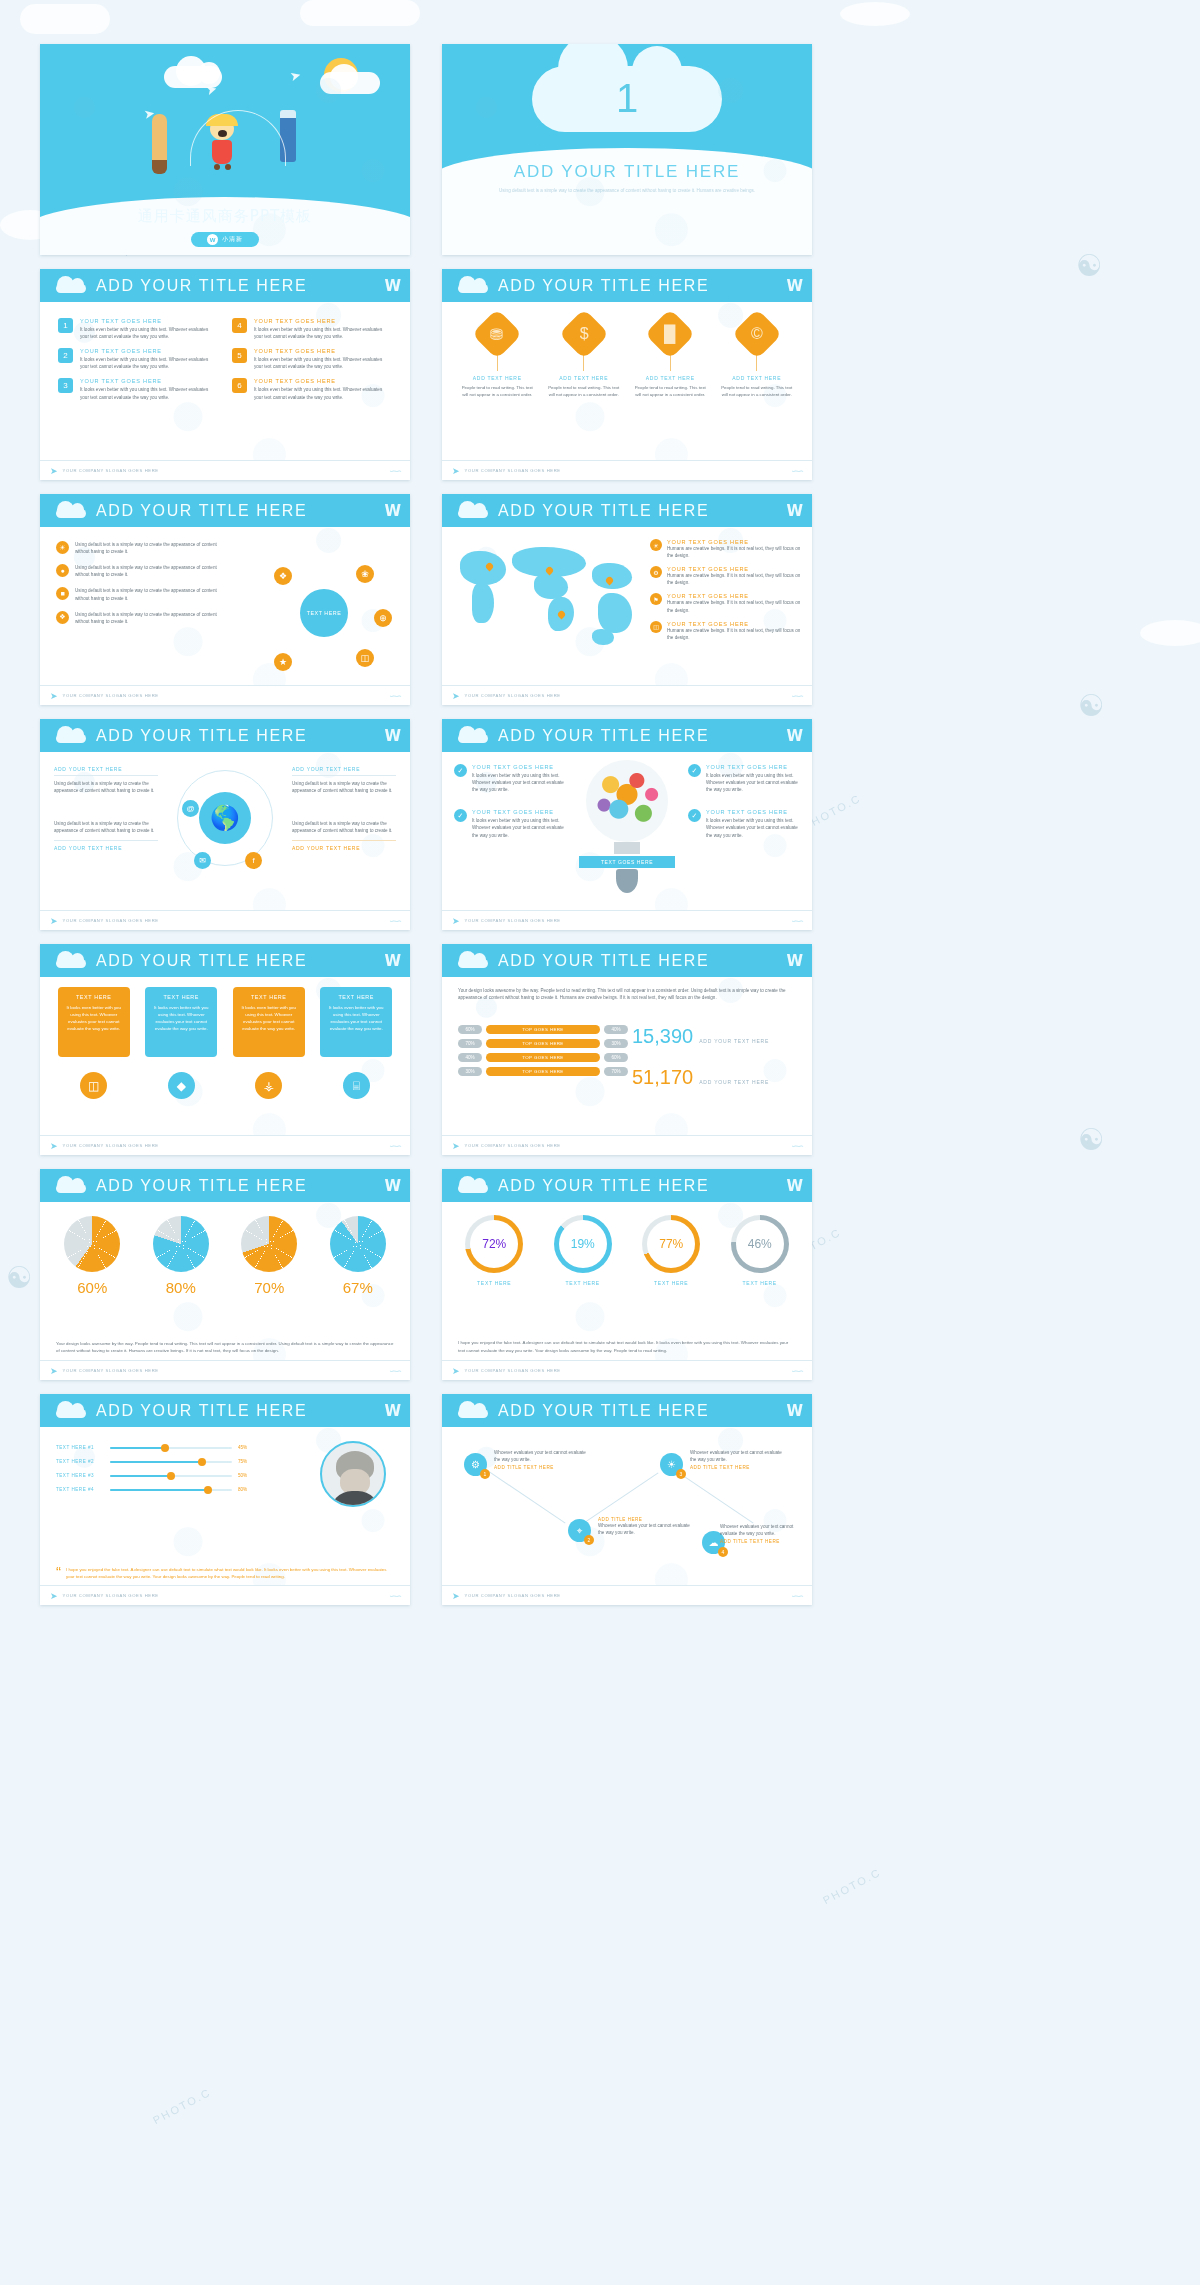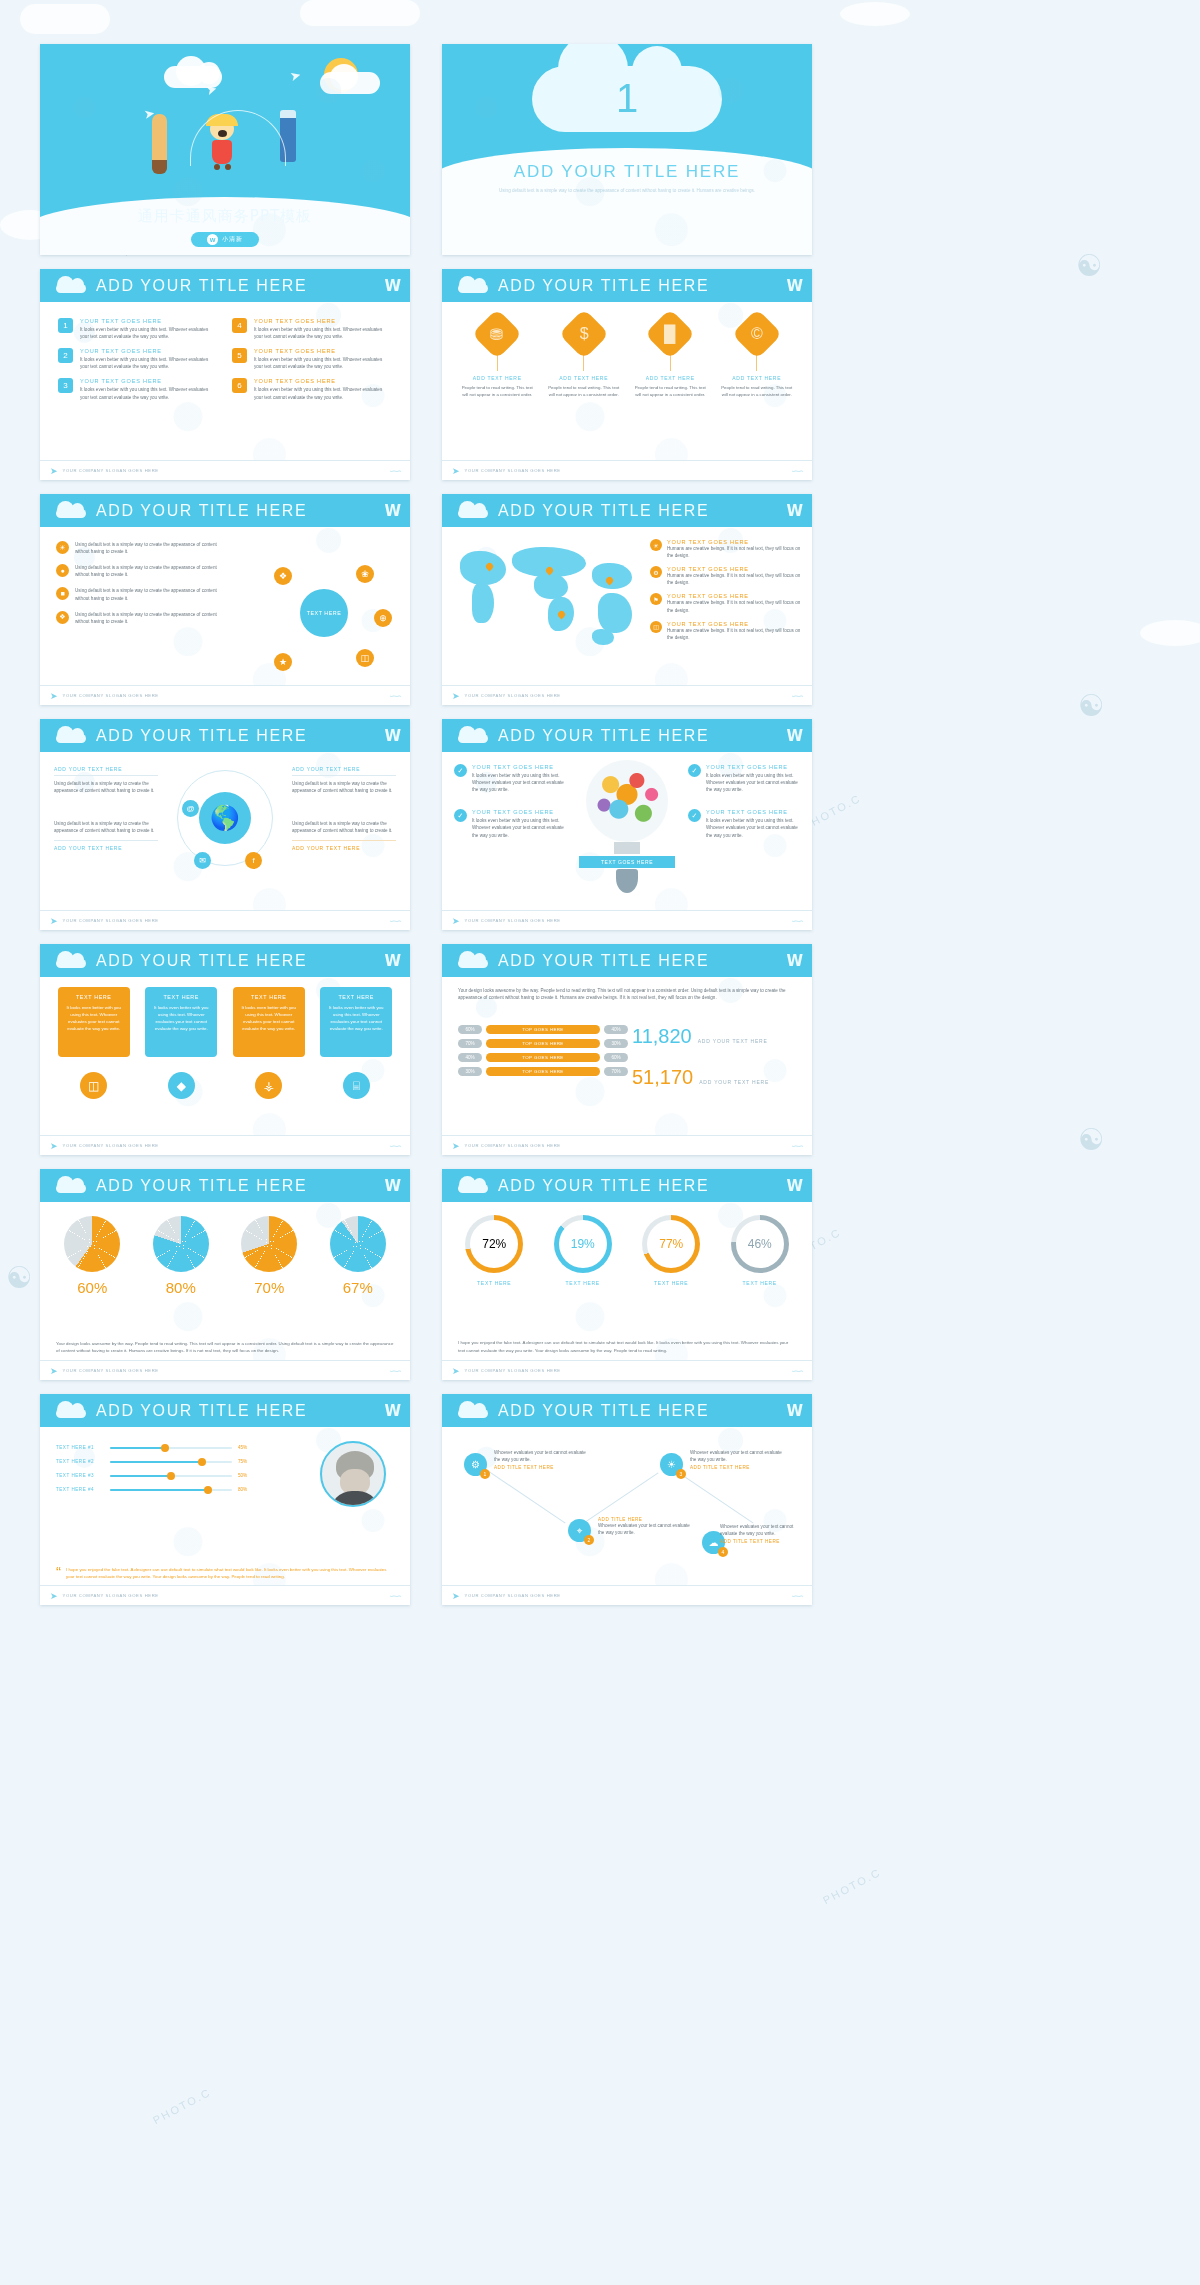--- a/index.html
+++ b/index.html
@@ -738,21 +738,21 @@
           <span class="bchip">60%</span>
         </div>
         <div class="brow">
           <span class="bchip">30%</span>
           <span class="bmid">TOP GOES HERE</span>
           <span class="bchip">70%</span>
         </div>
       </div>
       <div class="bigs">
         <div class="bigrow">
-          <span class="bn">11,820</span>
+          <span class="bn">15,390</span>
           <span class="bl">ADD YOUR TEXT HERE</span>
         </div>
         <div class="bigrow">
           <span class="bn o">51,170</span>
           <span class="bl">ADD YOUR TEXT HERE</span>
         </div>
       </div>
     </div>
     <div class="ftr">
       <span class="plane">➤</span>
@@ -810,21 +810,21 @@
       <span class="cloud-ico">
           <i></i>
         </span>
       <h2>ADD YOUR TITLE HERE</h2>
       <span class="wlogo">W</span>
     </div>
     <div class="body">
       <div class="rings">
         <div class="ring">
           <div class="rr" style="background:conic-gradient(#f3a01c 0 72%, #e2e9ec 72% 100%);">
-            <div class="rin" style="color:#000000;text-align:center;">72%</div>
+            <div class="rin" style="color:#6d28d9;text-align:center;">72%</div>
           </div>
           <div class="rl h-blue">TEXT HERE</div>
         </div>
         <div class="ring">
           <div class="rr" style="background:conic-gradient(#4ec7e8 0 86%, #e2e9ec 86% 100%);">
             <div class="rin" style="color:#4ec7e8;">19%</div>
           </div>
           <div class="rl h-blue">TEXT HERE</div>
         </div>
         <div class="ring">

